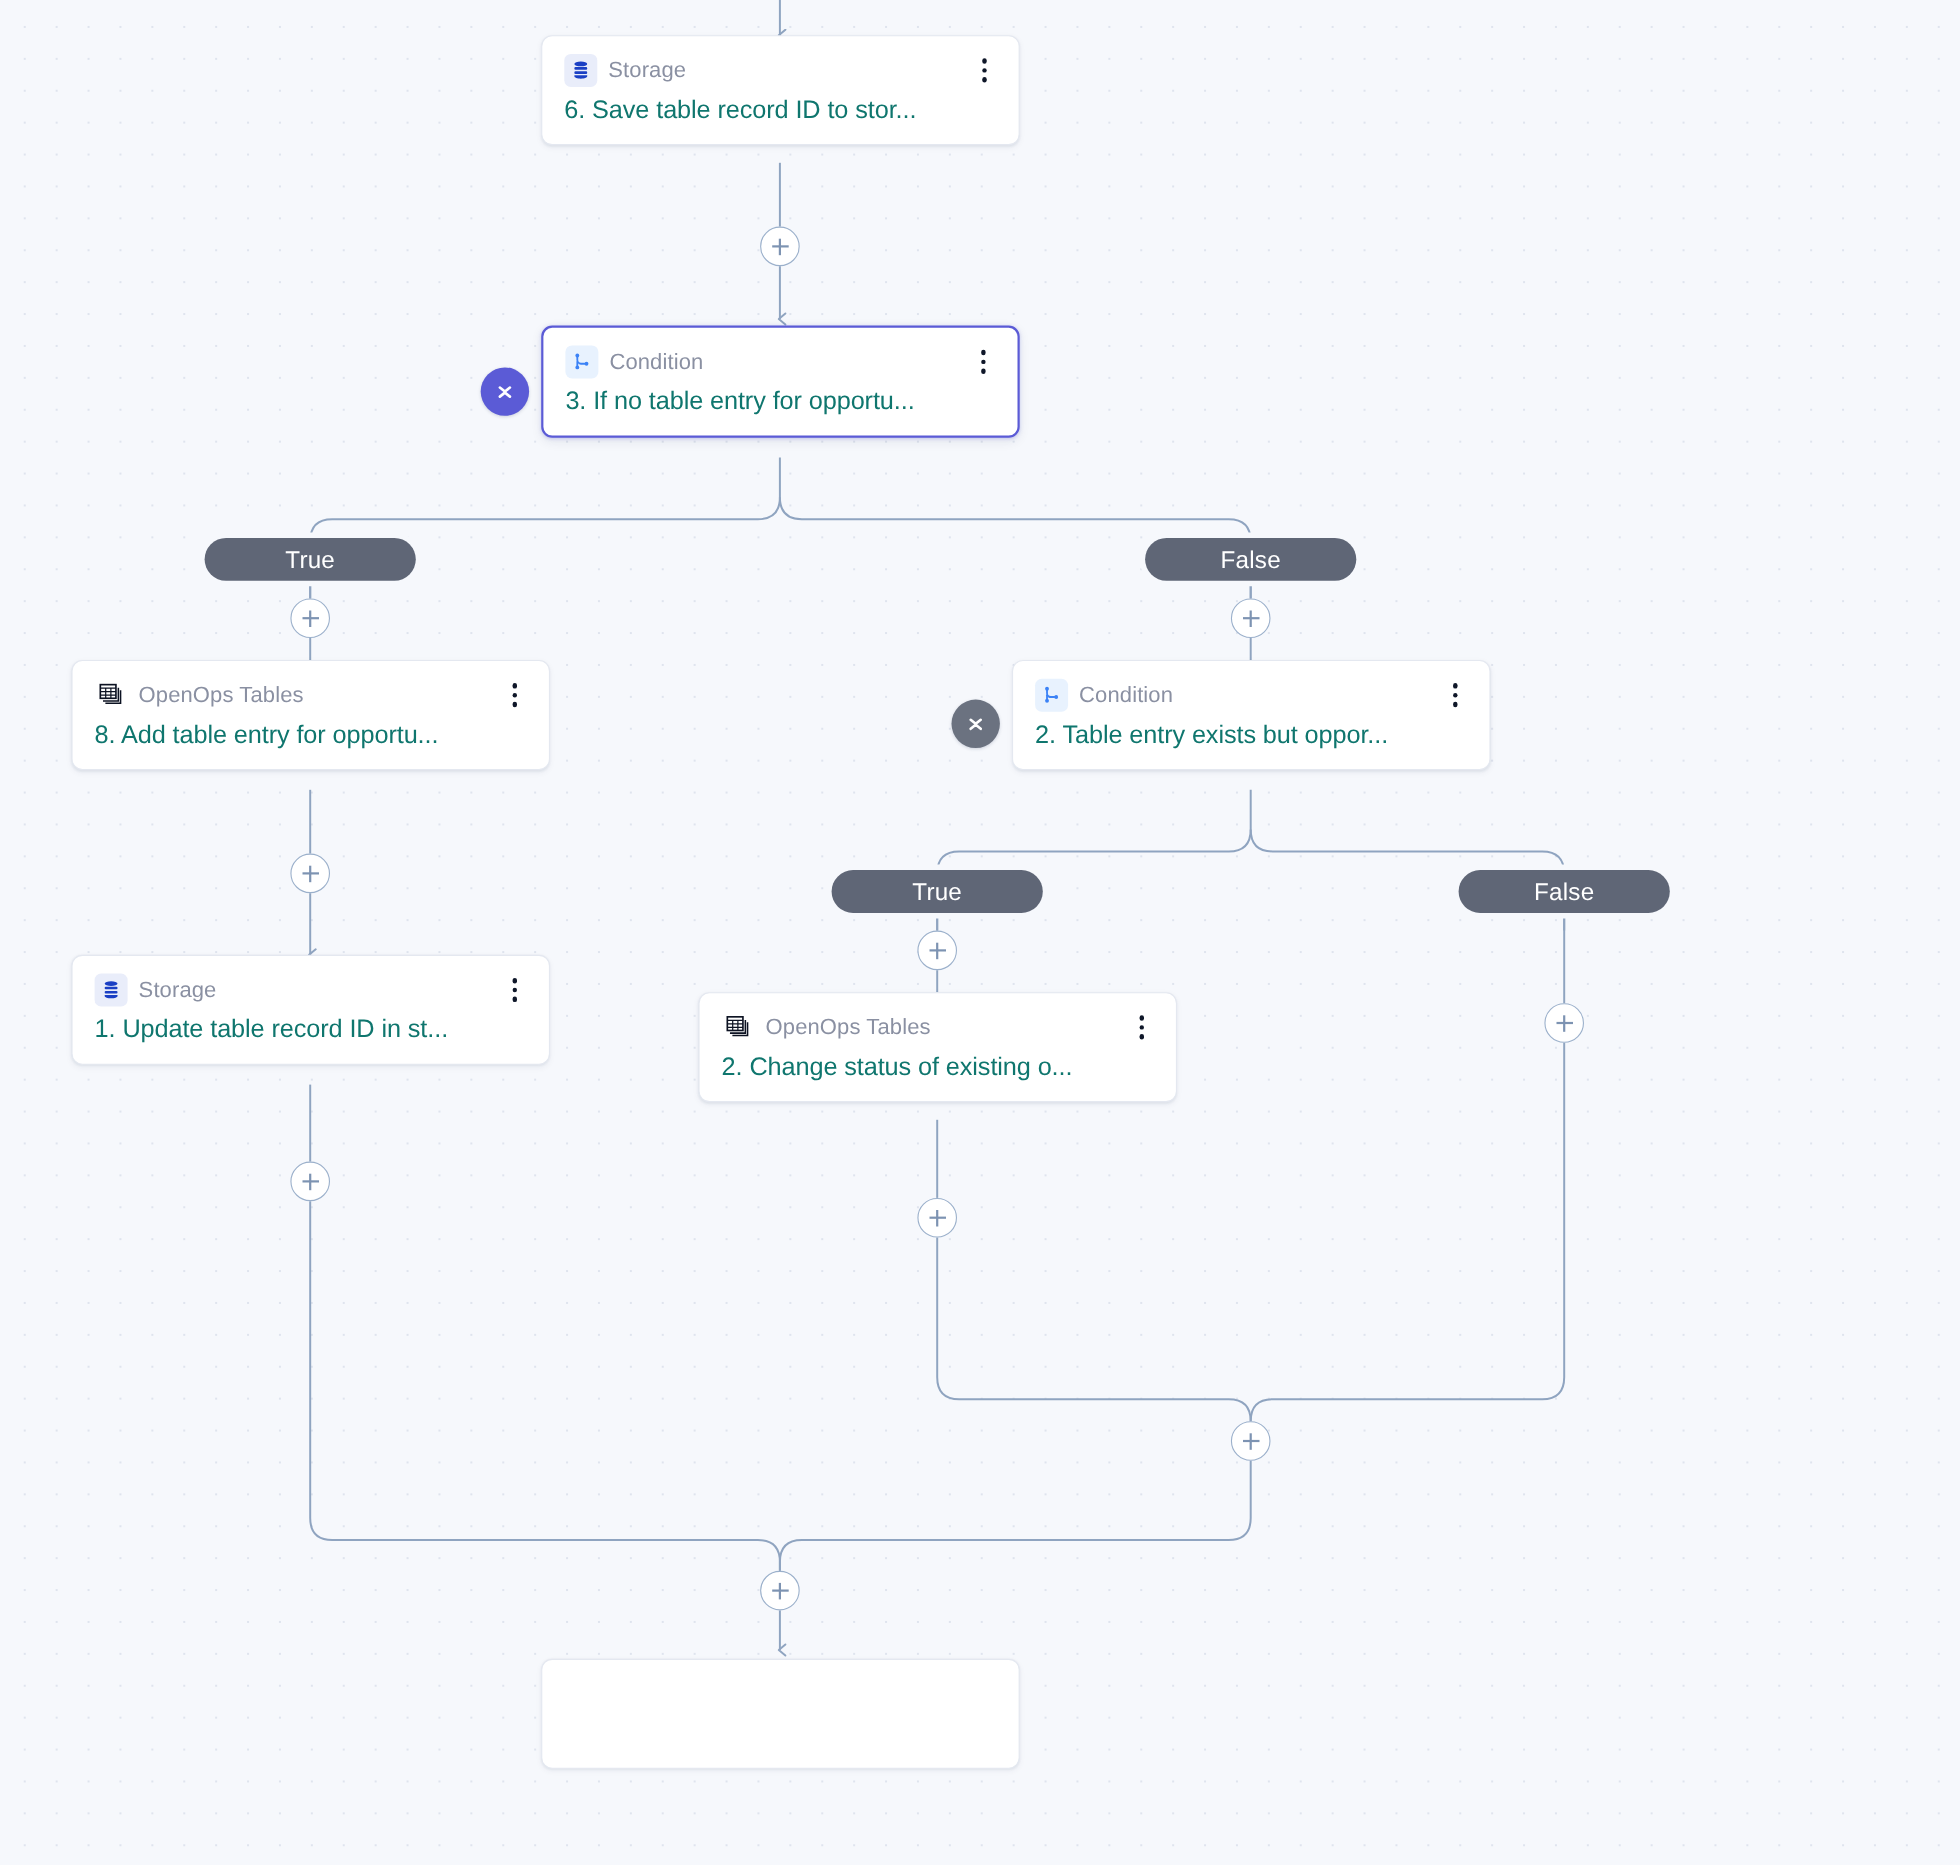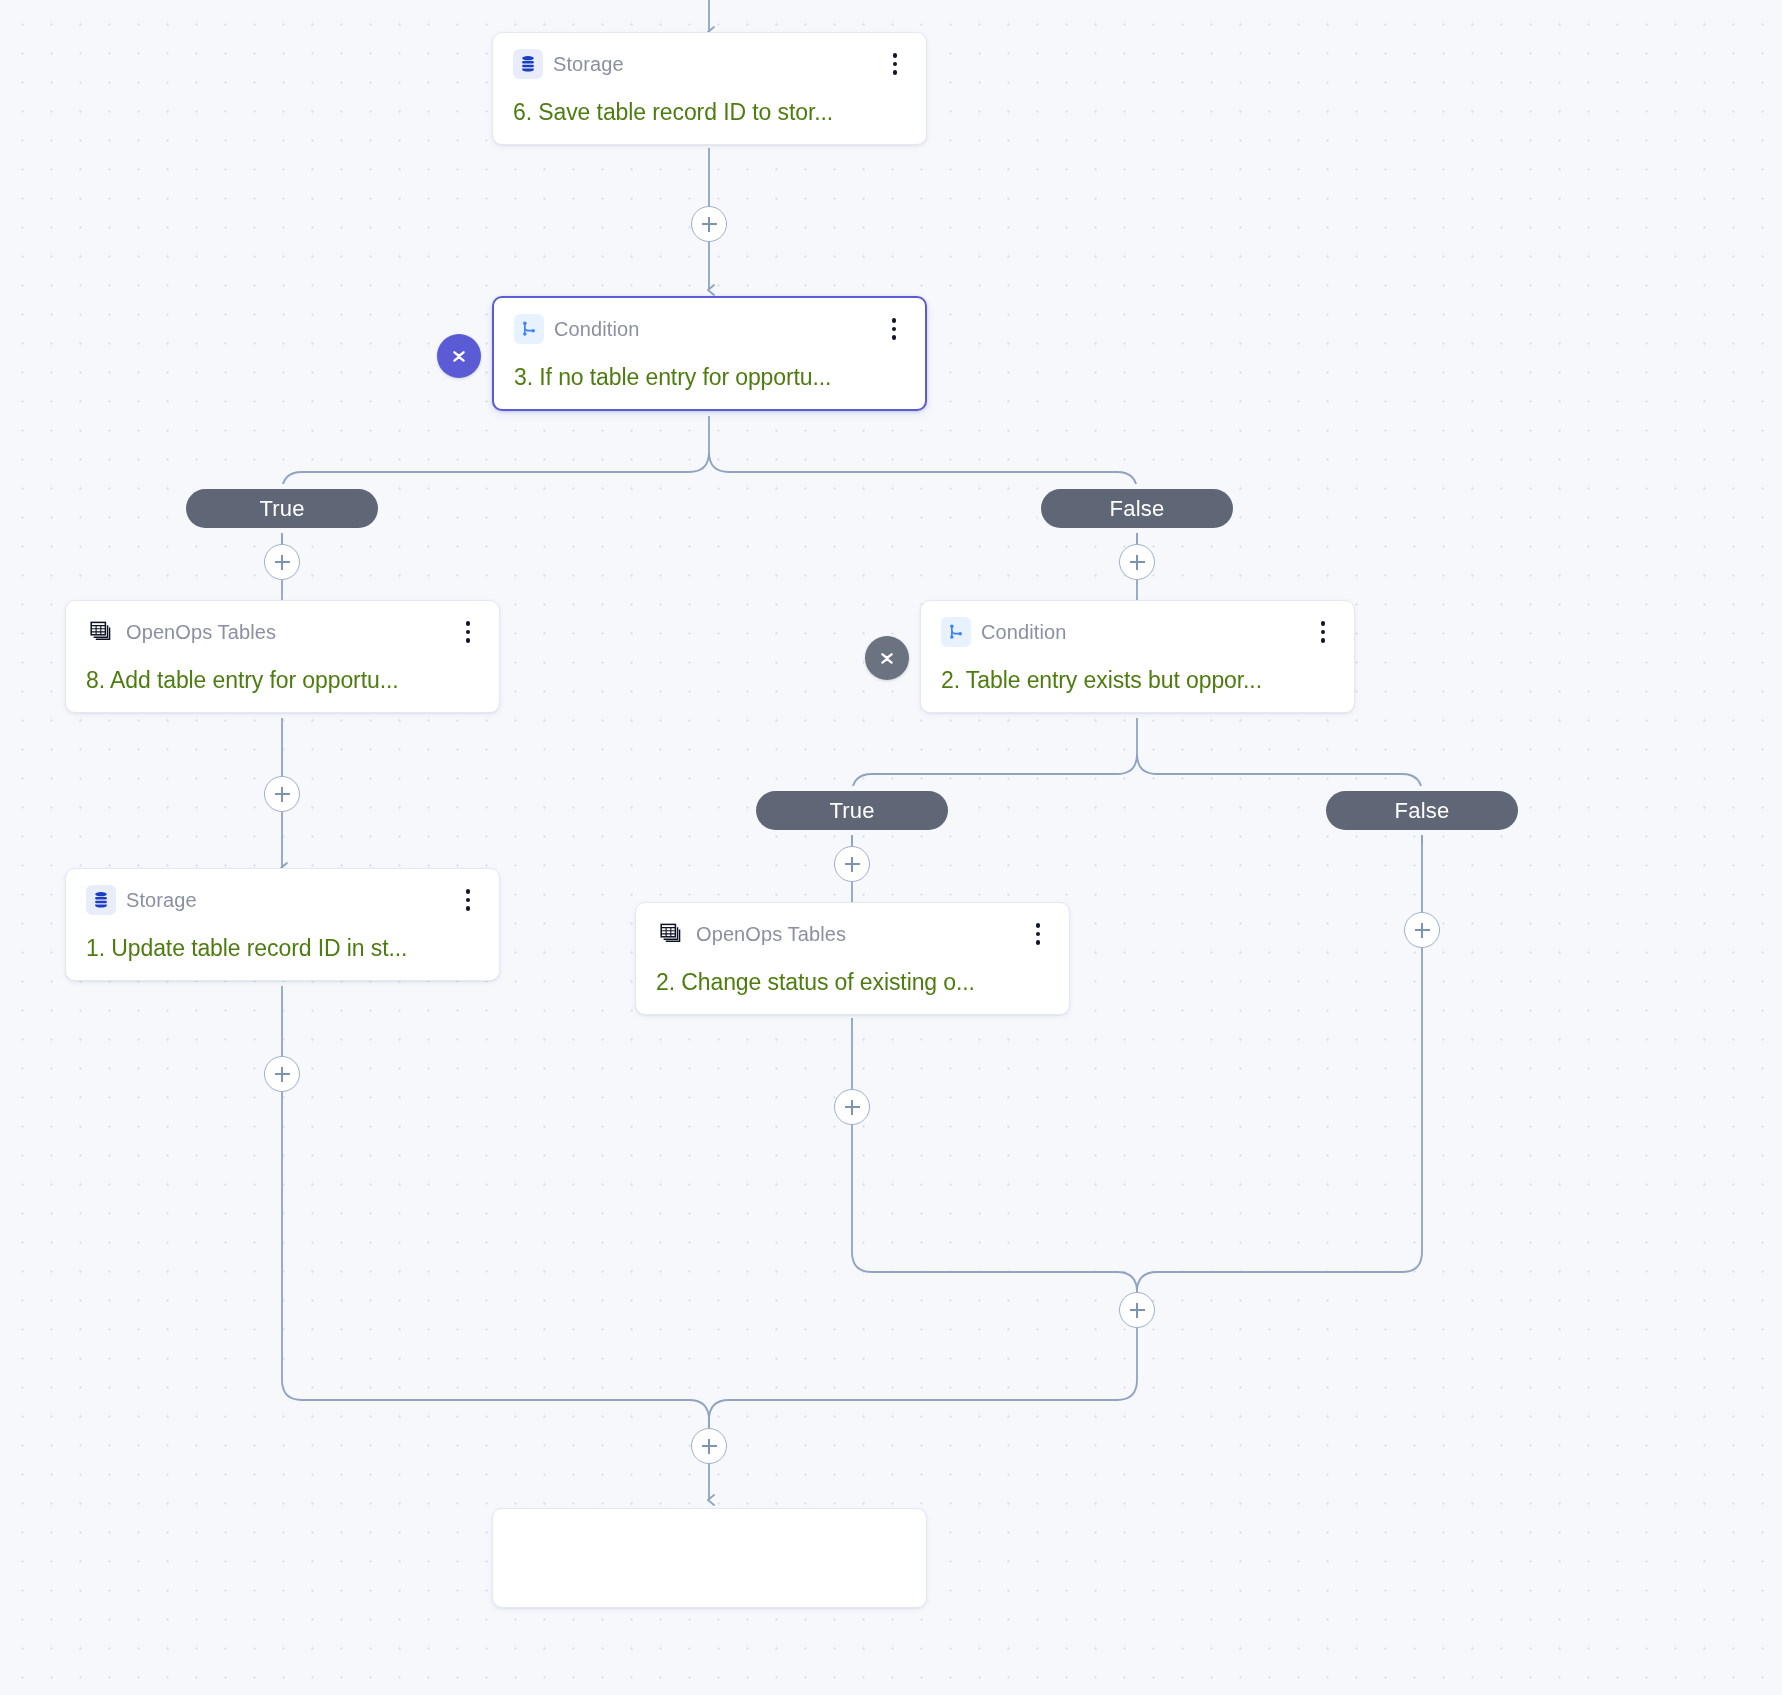--- a/index.html
+++ b/index.html
@@ -28,21 +28,21 @@
   
   .node {
     position: absolute;
     background: #ffffff;
     border: 1px solid #e4e8f0;
     border-radius: 10px;
     box-shadow: 0 1px 2px rgba(24,39,75,.06), 0 2px 6px rgba(24,39,75,.05);
     padding: 16px 20px 18px 20px;
     display: flex;
     flex-direction: column;
-    gap: 20px;
+    gap: 7px;
   }
   .node.selected {
     border: 2px solid #5b5bd6;
     box-shadow: 0 1px 3px rgba(91,91,214,.25), 0 3px 10px rgba(24,39,75,.08);
   }
   .node-head {
     display: flex;
     align-items: center;
     gap: 10px;
   }
@@ -73,21 +73,21 @@
     flex: 0 0 auto;
   }
   .node-dots i {
     display: block;
     width: 4.5px; height: 4.5px;
     border-radius: 50%;
     background: #0f1729;
   }
   .node-title {
     font-size: 23px;
-    color: #4d7c0f;
+    color: #0f766e;
     font-weight: 400;
     white-space: nowrap;
     overflow: hidden;
     letter-spacing: -.1px;
   }
   
   .collapse-btn {
     position: absolute;
     width: 44px; height: 44px;
     border-radius: 50%;

